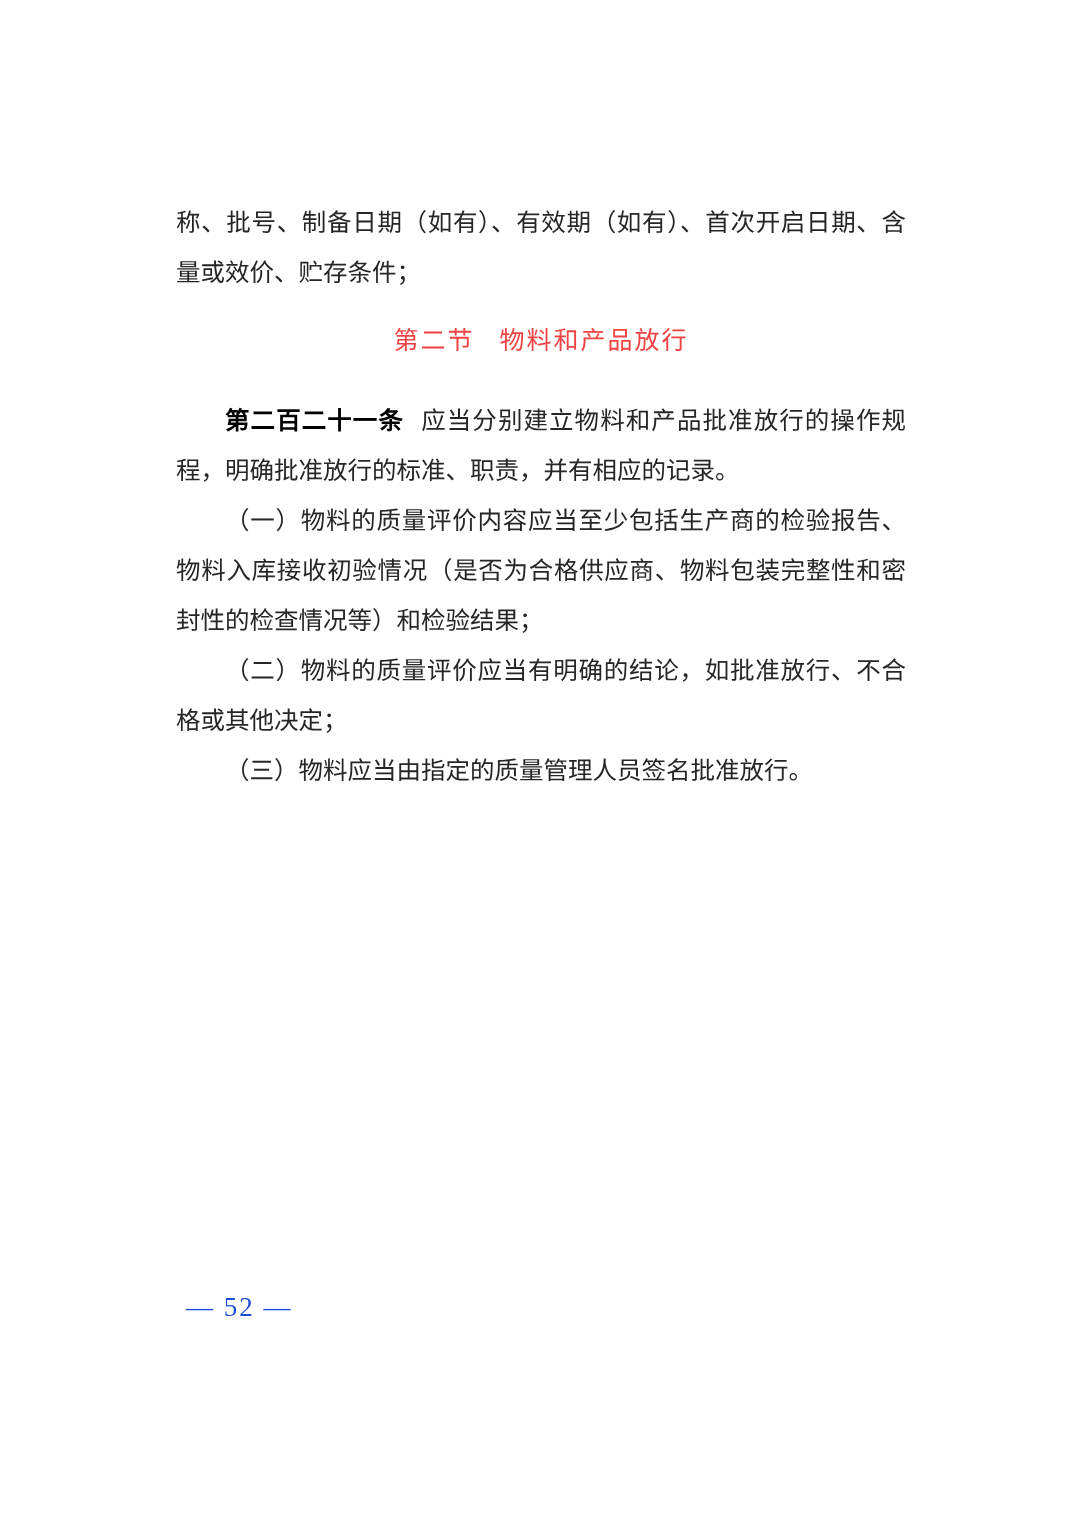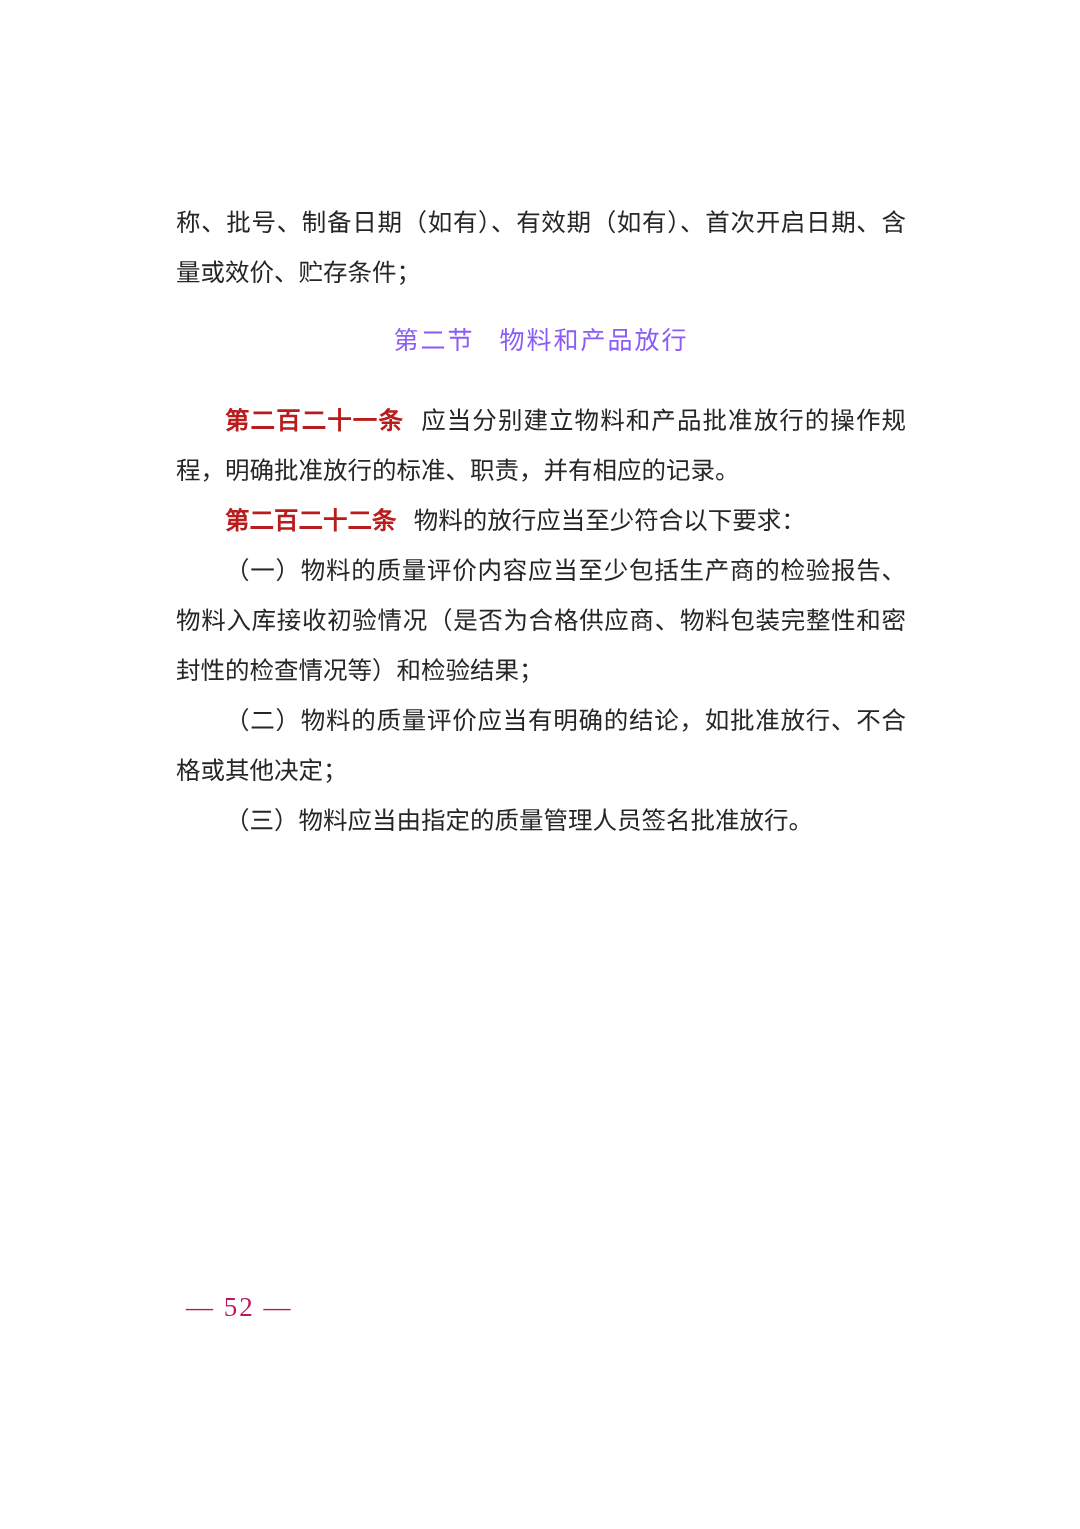--- a/index.html
+++ b/index.html
@@ -30,43 +30,43 @@
     text-justify: inter-character;
     text-indent: 2em;
     word-break: break-all;
   }
   .para.continuation {
     text-indent: 0;
   }
   .article-label {
     font-family: "Liberation Sans", "DejaVu Sans", sans-serif;
     font-weight: 700;
-    color: #b91c1c;
+    color: #000000;
     margin-right: 0.7em;
   }
   .section-heading {
     margin: 18px 0 30px 0;
     font-size: 25px;
     line-height: 50px;
     text-align: center;
     font-weight: 400;
-    color: #8b5cf6;
+    color: #ef4444;
     letter-spacing: 2px;
   }
   .section-number {
     margin-right: 1em;
   }
   .page-footer {
     position: absolute;
     left: 186px;
     top: 1290px;
     font-size: 27px;
     line-height: 34px;
     letter-spacing: 2px;
-    color: #be185d;
+    color: #1d4ed8;
     white-space: pre;
   }
 </style>
 </head>
 <body>
 
 <div class="page">
 
   <div class="page-body">
 
@@ -74,23 +74,20 @@
 
 
     <h2 class="section-heading">
       <span class="section-number">第二节</span><span>物料和产品放行</span>
     </h2>
 
     <p class="para">
       <span class="article-label">第二百二十一条</span><span>应当分别建立物料和产品批准放行的操作规程，明确批准放行的标准、职责，并有相应的记录。</span>
     </p>
 
-    <p class="para">
-      <span class="article-label">第二百二十二条</span><span>物料的放行应当至少符合以下要求：</span>
-    </p>
 
     <p class="para">（一）物料的质量评价内容应当至少包括生产商的检验报告、物料入库接收初验情况（是否为合格供应商、物料包装完整性和密封性的检查情况等）和检验结果；</p>
 
     <p class="para">（二）物料的质量评价应当有明确的结论，如批准放行、不合格或其他决定；</p>
 
     <p class="para">（三）物料应当由指定的质量管理人员签名批准放行。</p>
 
 
 
   </div>

